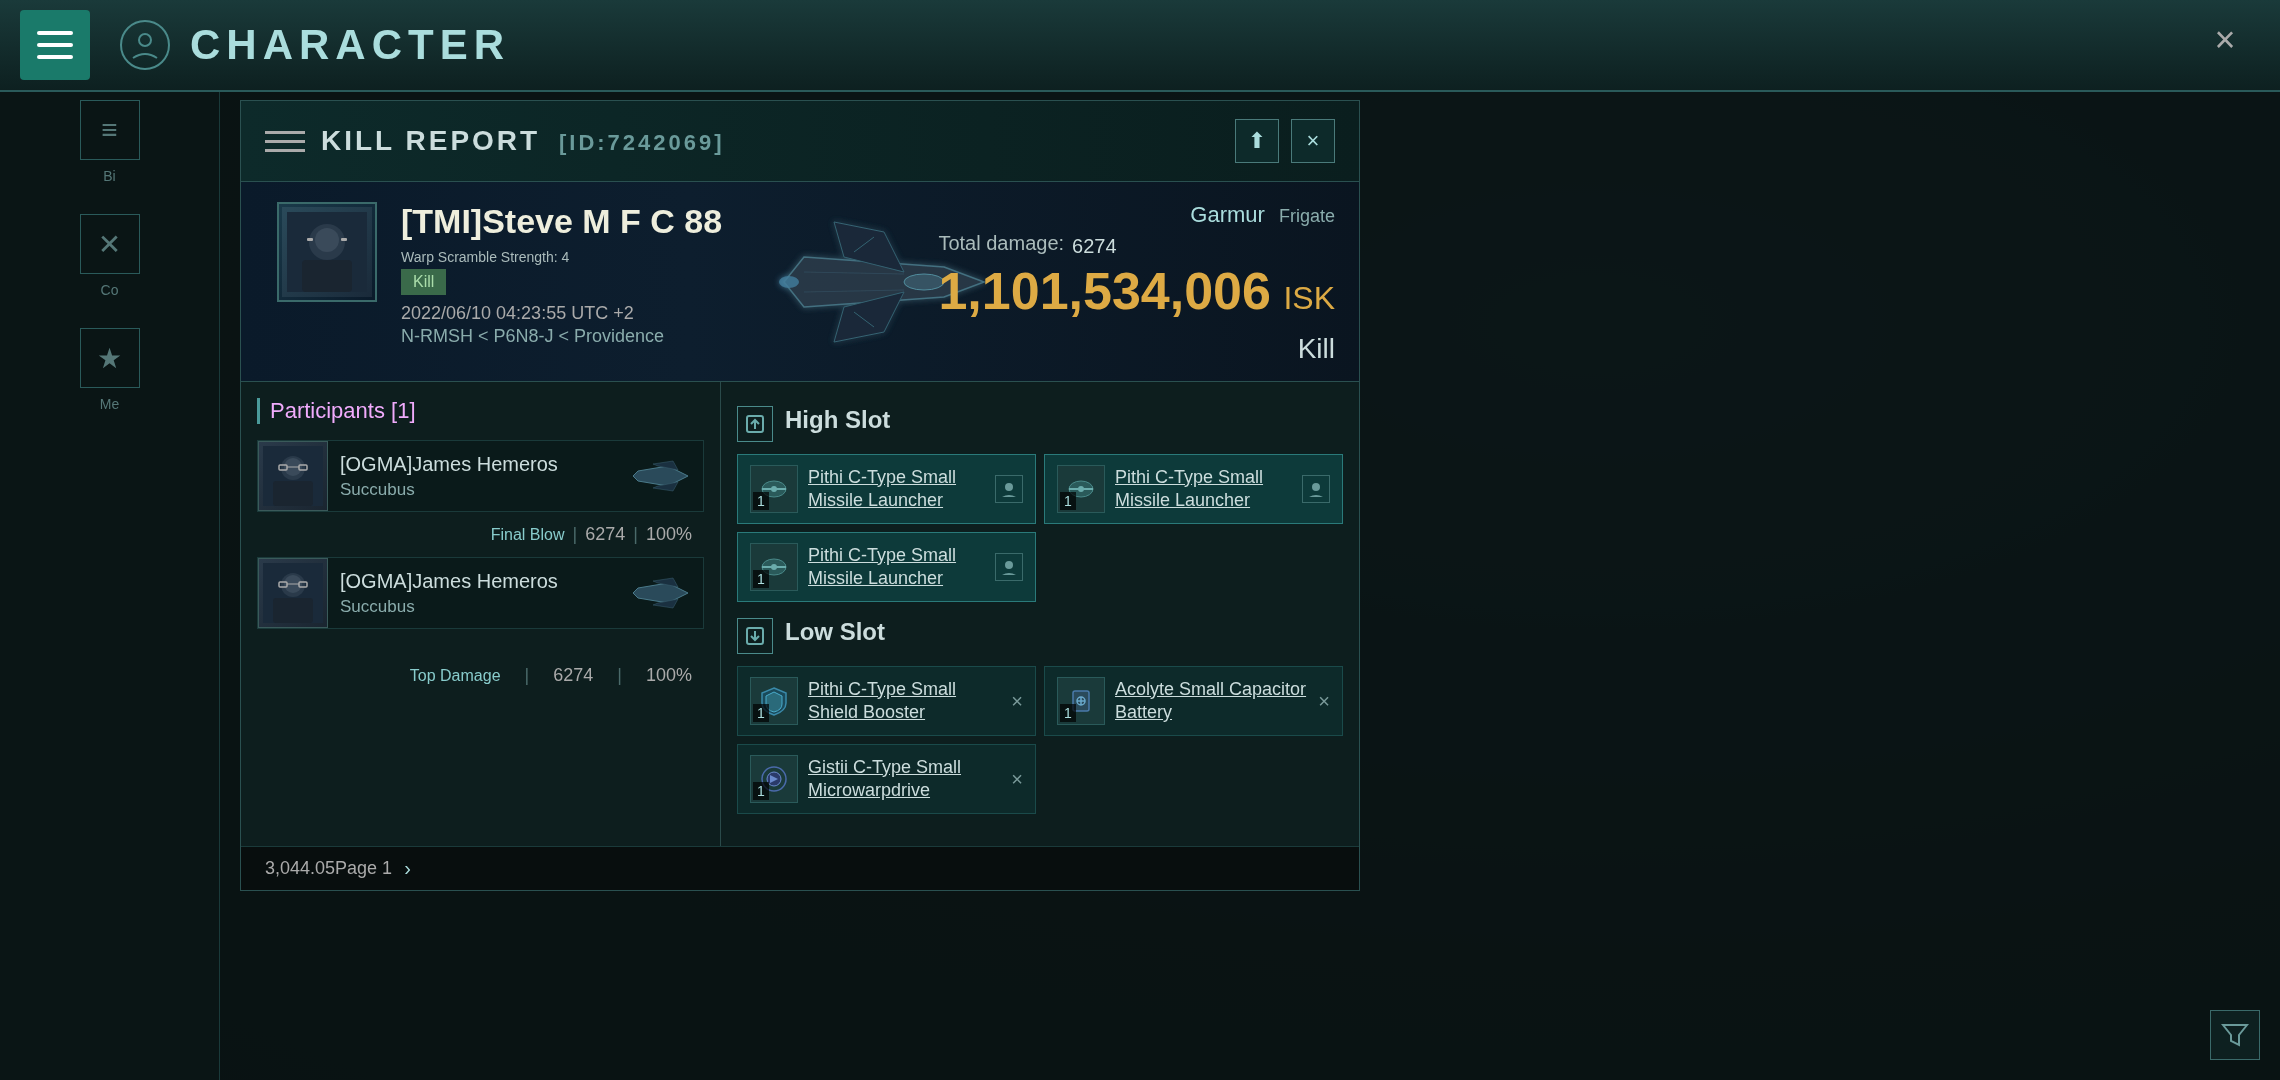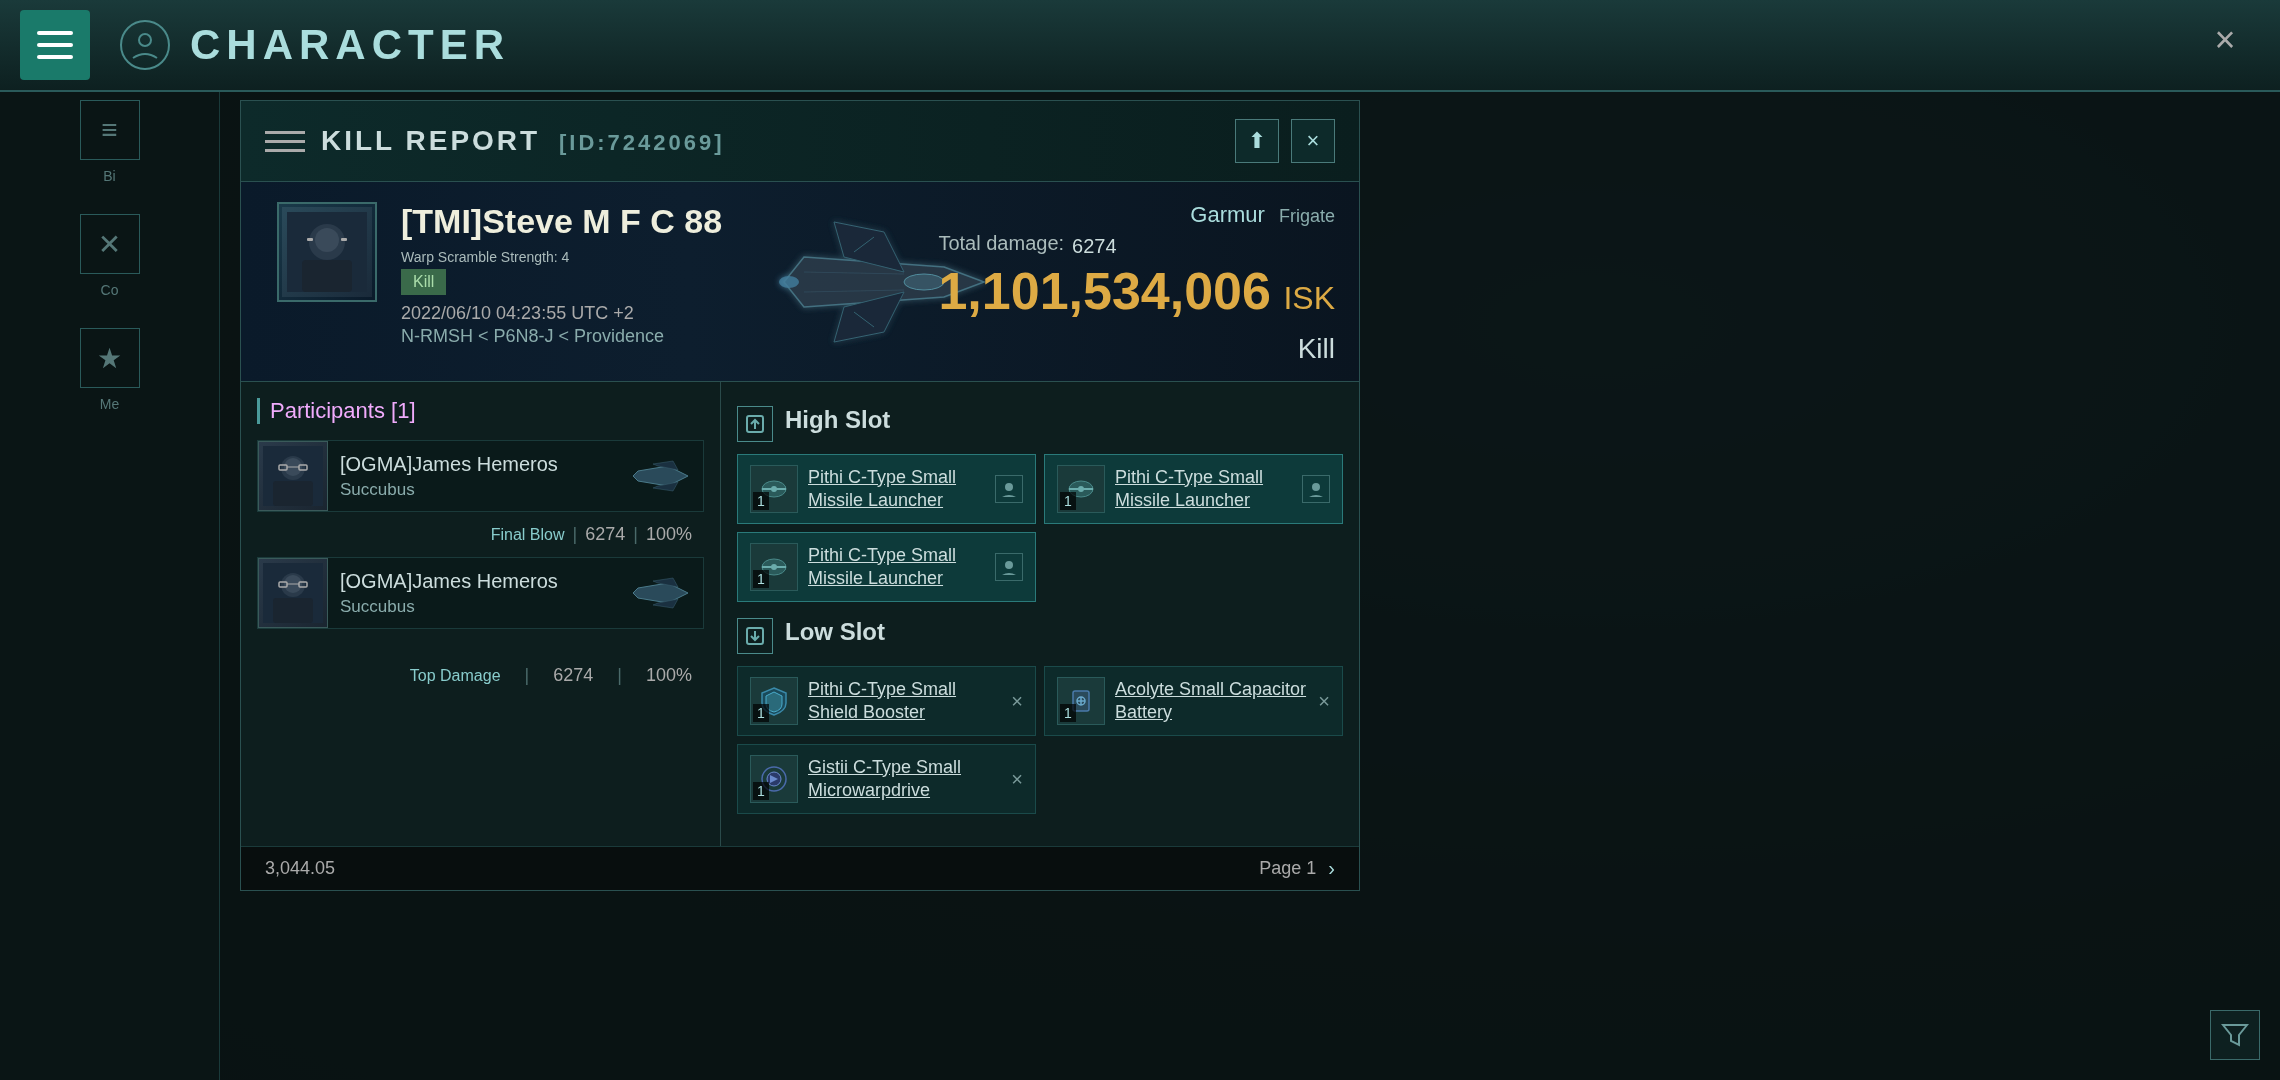--- a/index.html
+++ b/index.html
@@ -520,21 +520,20 @@
       font-size: 20px;
       color: #7a9a9a;
       cursor: pointer;
     }
 
     .panel-bottom-bar {
       border-top: 1px solid #1a3a3a;
       padding: 10px 24px;
       display: flex;
       align-items: center;
-      justify-content: space-between;
       background: #080e0e;
     }
 
     .bottom-stats {
       font-size: 18px;
       color: #aaaaaa;
     }
 
     .page-info {
       font-size: 18px;

